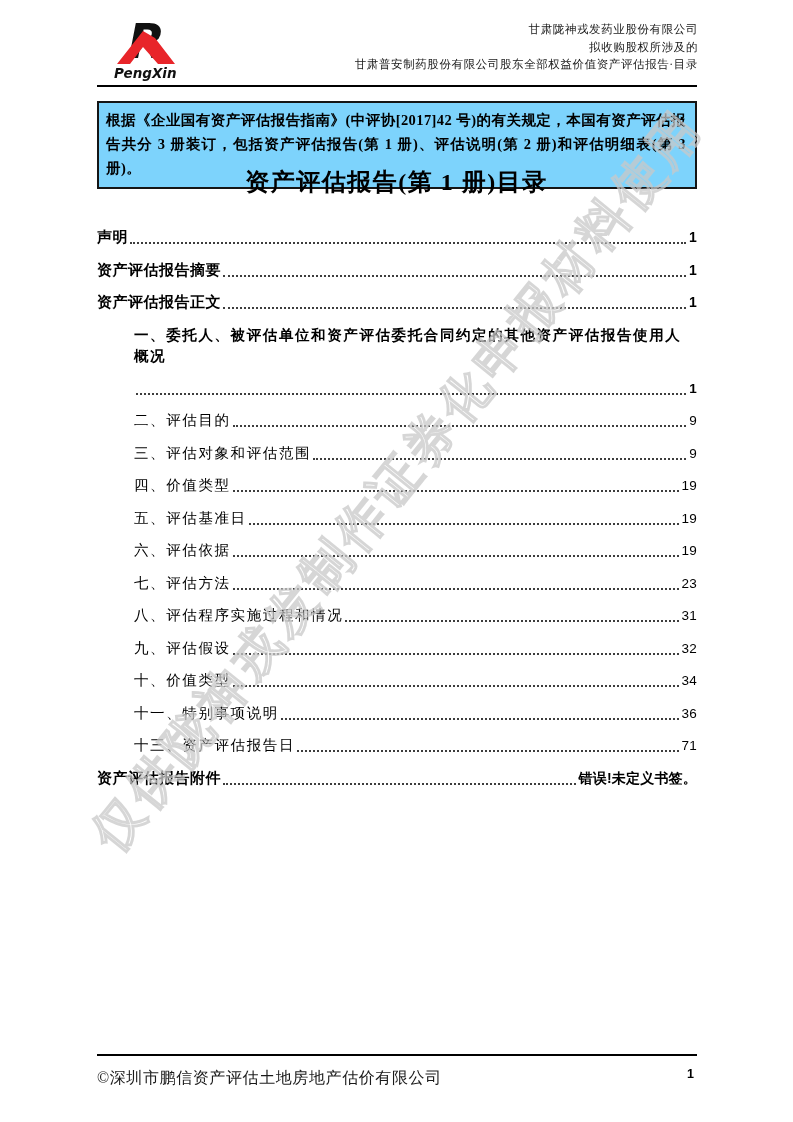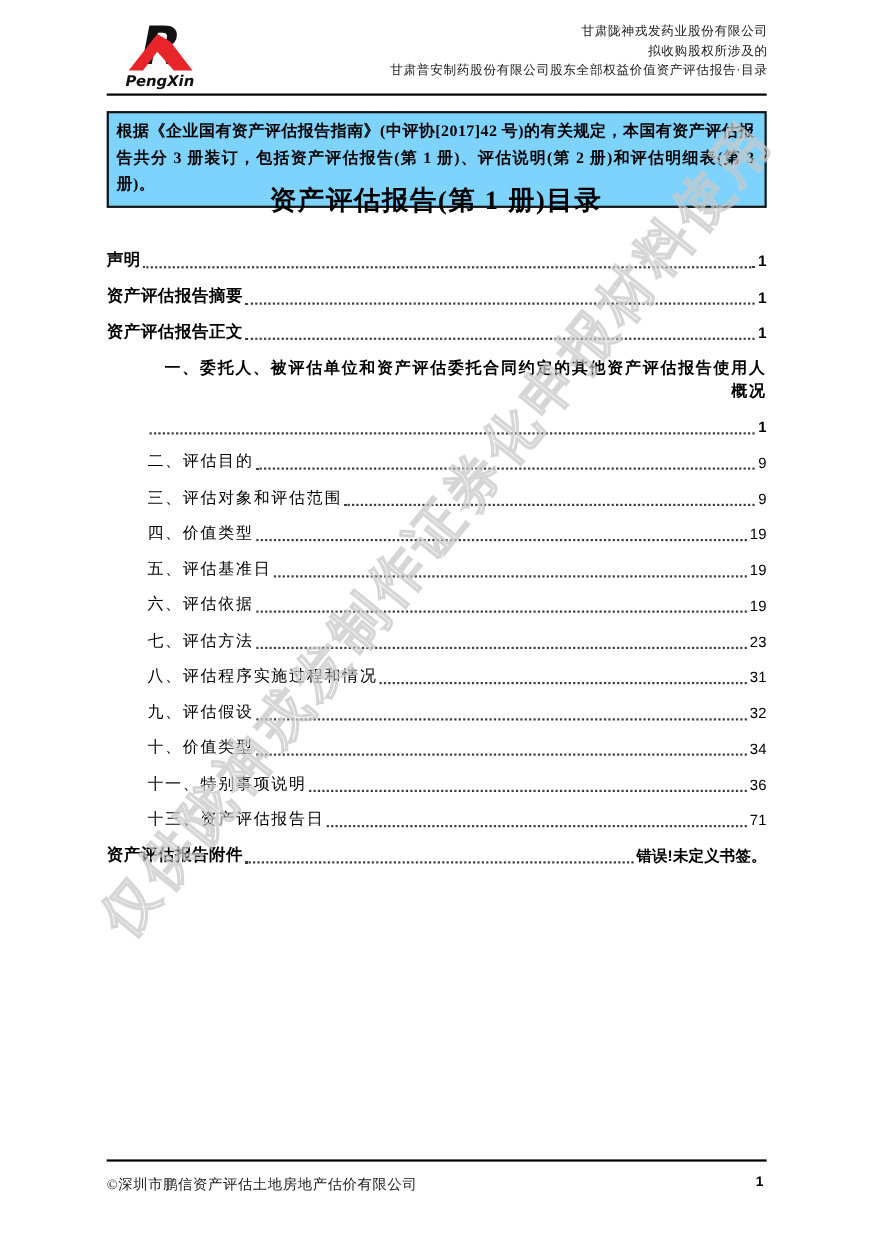--- a/index.html
+++ b/index.html
@@ -30,21 +30,21 @@
     font-size:24px; font-weight:bold; letter-spacing:1.5px;
   }
   
   .toc { position:absolute; top:227px; left:97px; width:600px; }
   .toc-entry {
     display:flex; align-items:flex-end; margin-bottom:11.5px;
     font-size:14.5px; line-height:21px;
   }
   .toc-entry.level-1 { font-weight:bold; font-size:15px; letter-spacing:0.5px; }
   .toc-entry.level-2 { padding-left:37px; letter-spacing:1.6px; }
-  .toc-entry .label { white-space:nowrap;text-align:right; }
+  .toc-entry .label { white-space:nowrap; }
   .toc-entry.wrap { flex-wrap:wrap; row-gap:11px;font-weight:bold; }
   .toc-entry.wrap .label { flex:0 0 100%; white-space:normal; }
   .leader {
     flex:1 1 auto; border-bottom:2px dotted #3d3d3d;
     margin:0 3px 0 2px; position:relative; top:-4px; min-width:12px;
   }
   .page-num {
     font-family:"Liberation Sans", sans-serif; font-size:13.5px;
     white-space:nowrap; letter-spacing:0.2px;
   }
@@ -58,21 +58,21 @@
     color:transparent; -webkit-text-stroke:1.3px #c9c9c9; opacity:0.75;
     pointer-events:none; z-index:5;
   }
   
   .footer-rule {
     position:absolute; top:1054px; left:97px; width:600px; height:0;
     border-top:2px solid #000;
   }
   .footer-company {
     position:absolute; top:1068px; left:97px;
-    font-size:13px; letter-spacing:0.6px; color:#1a1a1a;
+    font-size:16px; letter-spacing:0.6px; color:#1a1a1a;
   }
   .footer-page {
     position:absolute; top:1067px; right:99px; font-weight:bold;
     font-size:12.5px; font-family:"Liberation Sans", sans-serif;
   }
 </style>
 </head>
 <body>
 
 <div class="watermark">仅供陇神戎发制作证券化申报材料使用</div>

